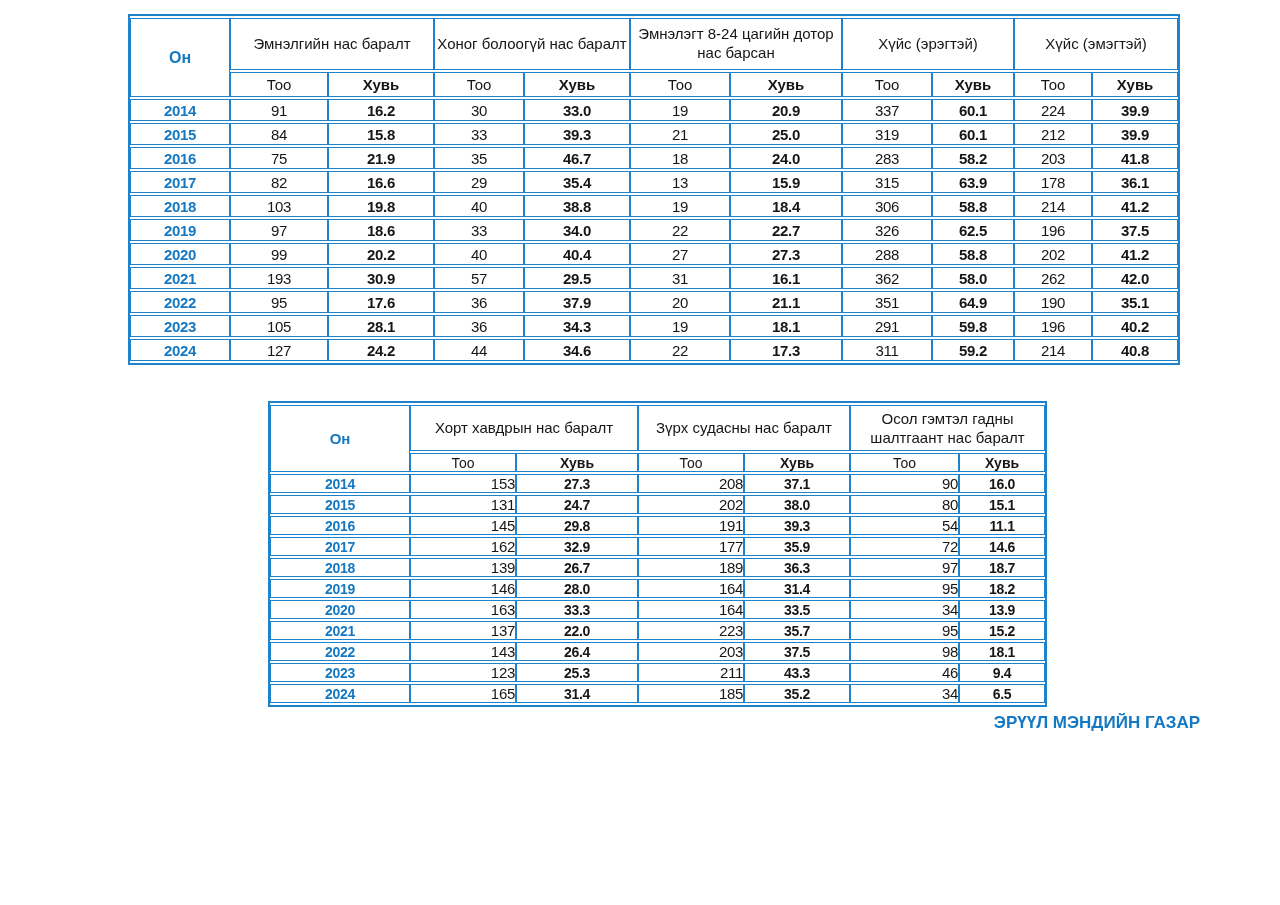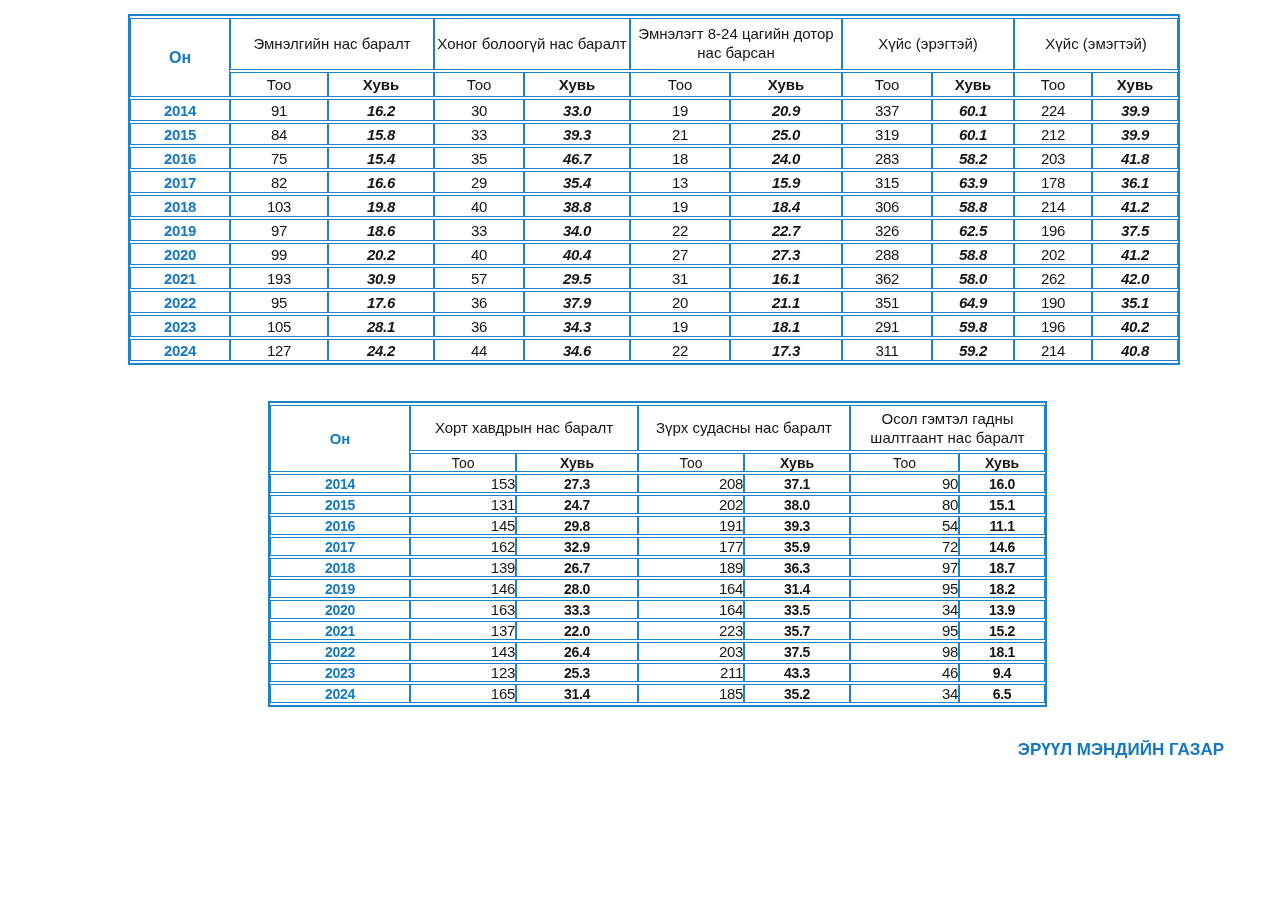--- a/index.html
+++ b/index.html
@@ -44,36 +44,36 @@
   }
 
   
   .t1{margin:14px 0 0 128px;width:1048px;}
   .t1 th.year-h{font-size:16px;font-weight:bold;color:var(--accent);}
   .t1 th.grp{font-size:15px;font-weight:normal;height:52px;padding:2px 1px;white-space:normal;line-height:1.25;}
   .t1 th.sub{height:25px;font-size:15px;font-weight:normal;}
   .t1 th.sub.huv-h{font-weight:bold;}
   .t1 td{height:22px;font-size:15px;letter-spacing:-0.3px;}
   .t1 td.year{color:var(--accent);font-weight:bold;}
-  .t1 td.huv{font-weight:bold;font-style:italic;}
+  .t1 td.huv{font-weight:bold;}
 
   
   .t2{margin:36px 0 0 268px;width:775px;}
   .t2 th.year-h{font-size:15px;font-weight:bold;color:var(--accent);}
   .t2 th.grp{font-size:15px;font-weight:normal;height:46px;padding:2px 4px;white-space:normal;line-height:1.3;}
   .t2 th.sub{height:19px;font-size:14px;font-weight:normal;}
   .t2 th.sub.huv-h{font-weight:bold;}
   .t2 td{height:16px;font-size:14px;letter-spacing:-0.3px;}
   .t2 td.year{color:var(--accent);font-weight:bold;}
   .t2 td.too{font-size:15px;text-align:right;}
   .t2 td.huv{font-weight:bold;}
 
   .footer{
-    margin-top:32px;
-    padding-right:56px;
+    margin-top:5px;
+    padding-right:80px;
     text-align:right;
     color:var(--accent);
     font-weight:bold;
     font-size:17px;
     line-height:22px;
   }
 </style>
 </head>
 <body>
 
@@ -139,21 +139,21 @@
           <td class="too">21</td>
           <td class="huv">25.0</td>
           <td class="too">319</td>
           <td class="huv">60.1</td>
           <td class="too">212</td>
           <td class="huv">39.9</td>
         </tr>
         <tr>
           <td class="year">2016</td>
           <td class="too">75</td>
-          <td class="huv">15.4</td>
+          <td class="huv">21.9</td>
           <td class="too">35</td>
           <td class="huv">46.7</td>
           <td class="too">18</td>
           <td class="huv">24.0</td>
           <td class="too">283</td>
           <td class="huv">58.2</td>
           <td class="too">203</td>
           <td class="huv">41.8</td>
         </tr>
         <tr>

